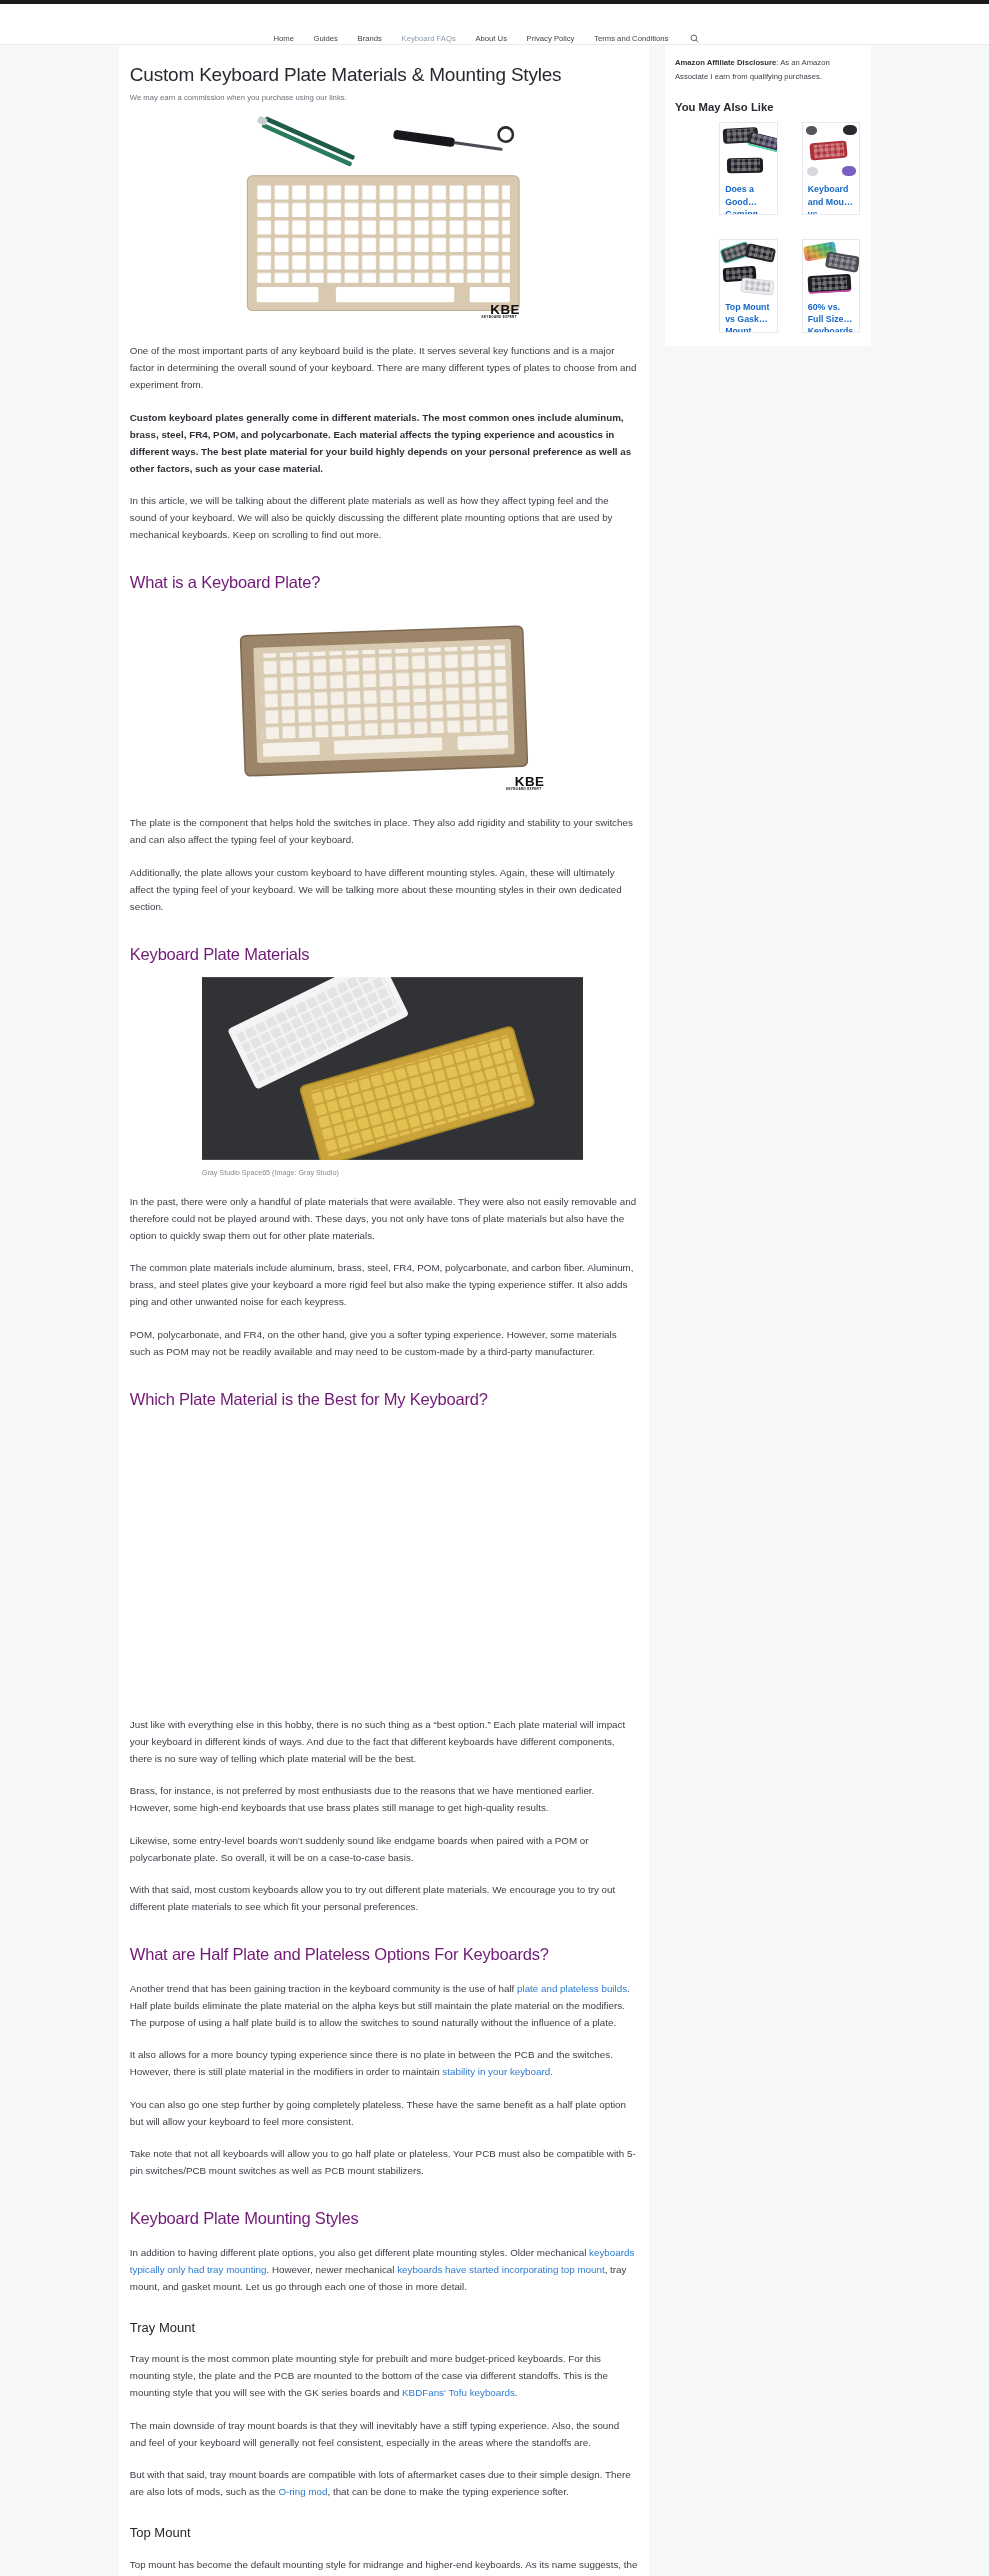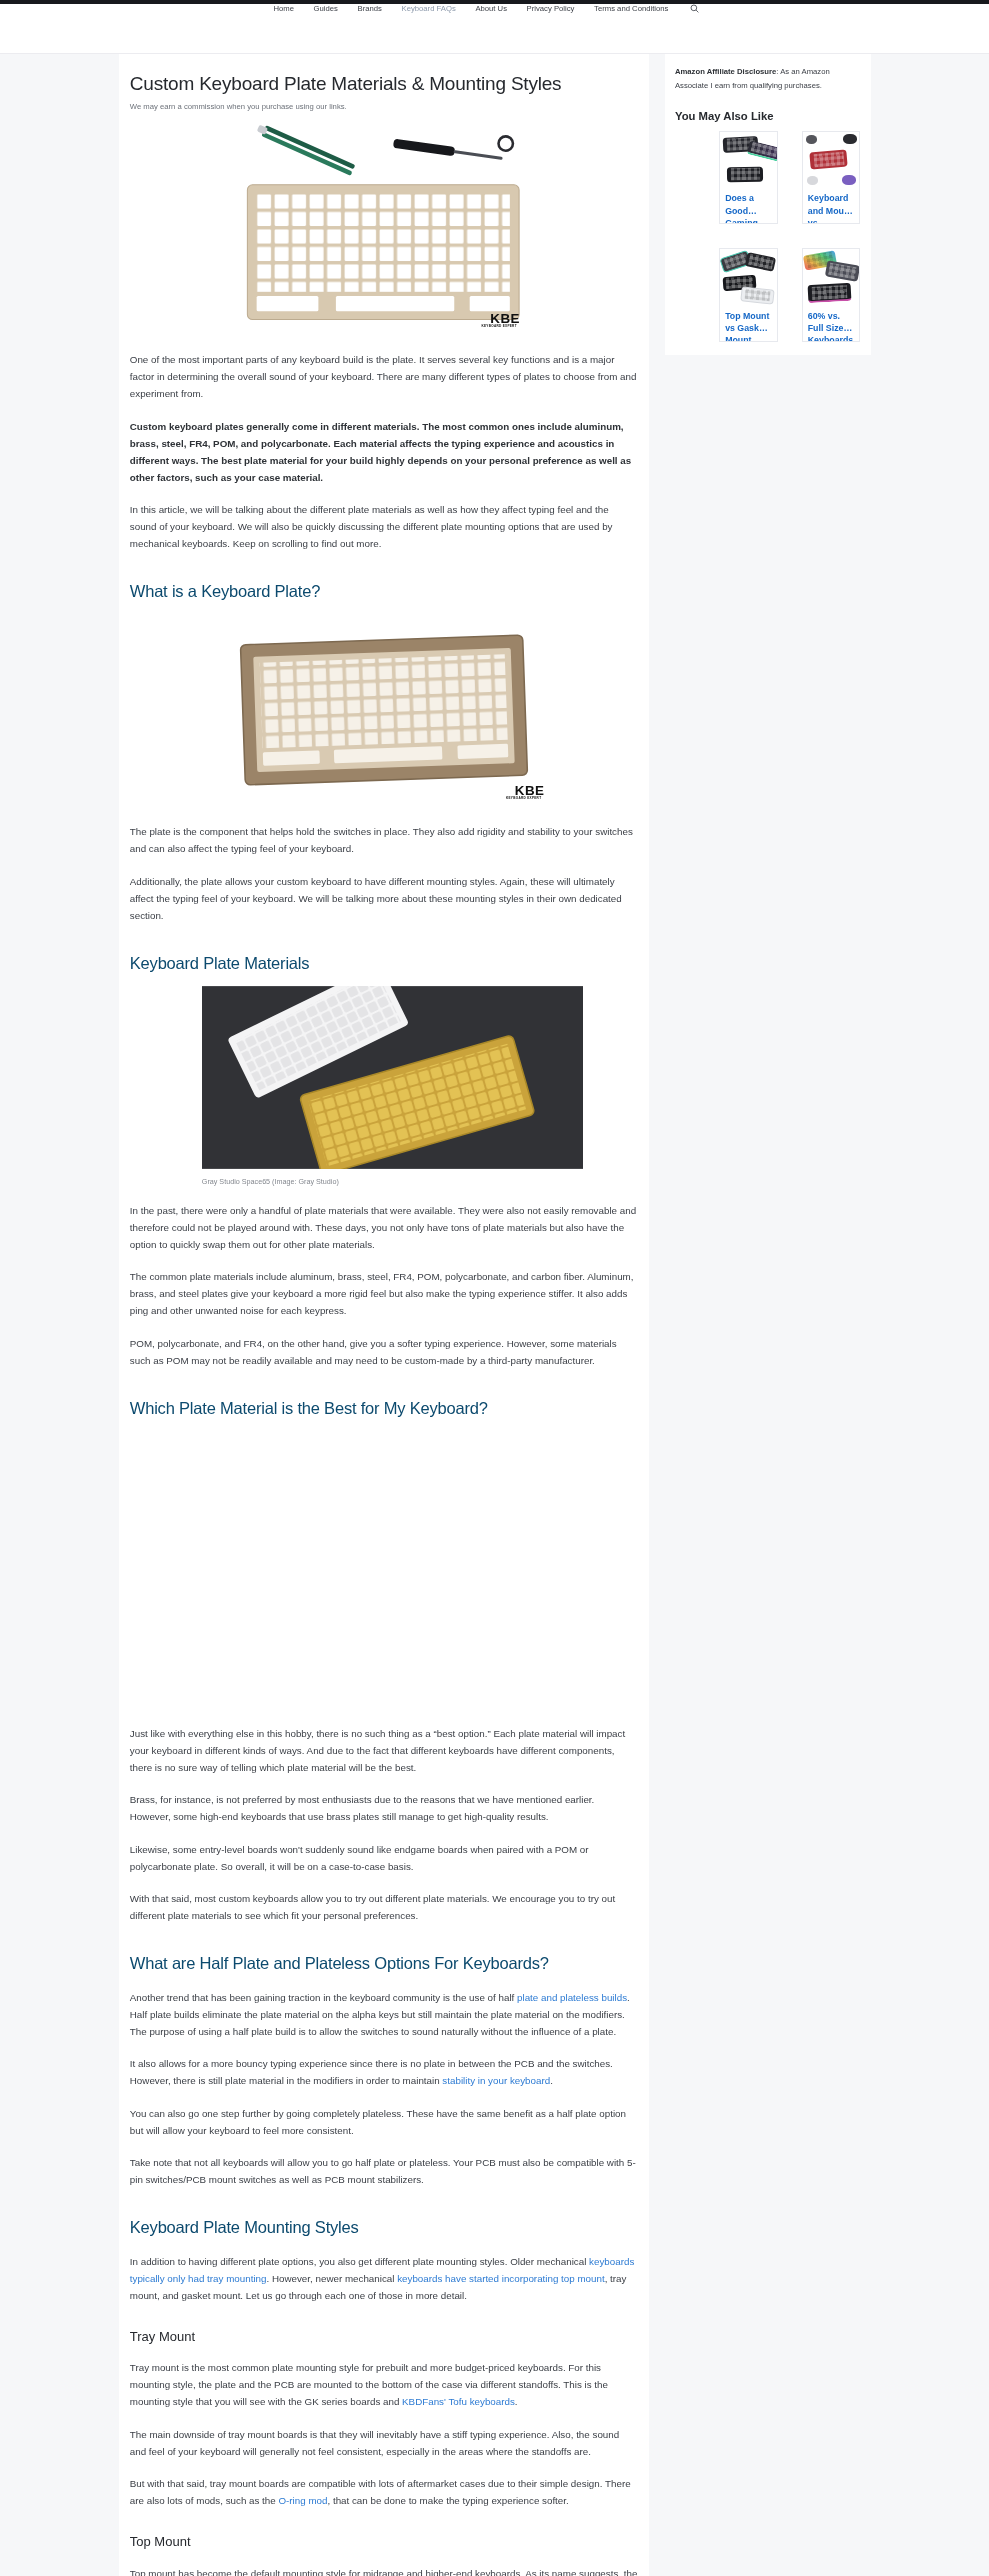--- a/index.html
+++ b/index.html
@@ -2,37 +2,37 @@
 <html style="font-size:8.2px"><head>
 <meta charset="utf-8">
 <style>
   * { margin:0; padding:0; box-sizing:border-box; }
   html,body { background:#f6f7f9; font-family:"Liberation Sans", sans-serif; color:#34383f; }
   a { text-decoration:none; }
 
   .top-strip { height:3.6px; background:#17191d; width:100%; }
 
   
-  .nav-bar { background:#ffffff; border-bottom:0.5px solid #ececf0; height:50px; display:flex; align-items:flex-start; }
+  .nav-bar { background:#ffffff; border-bottom:0.5px solid #ececf0; height:41px; display:flex; align-items:flex-end; }
   .nav-inner { width:752px; margin:0 auto; display:flex; align-items:center; padding-left:155px; gap:19.6px; }
   .nav-item { font-size:7.7px; color:#3f434a; cursor:pointer; white-space:nowrap; }
   .nav-item.active { color:#8c99ab; }
   .search-btn { display:flex; align-items:center; cursor:pointer; margin-left:2.1px; }
 
   
   .page-wrap { width:752px; margin:0 auto; display:flex; align-items:flex-start; gap:15.5px; }
   .main-col { width:531px; background:#ffffff; padding:15.5px 11.3px 26px 11.3px; }
   .side-col { width:206px; background:#ffffff; padding:11.3px 10.3px 13.4px 10.3px; margin-top:0; }
 
   
   h1.article-title { font-size:19px; font-weight:500; color:#26292e; letter-spacing:-0.2px; margin:4.1px 0 7.2px 0; }
   .disclosure { font-size:7.7px; color:#6d727a; margin-bottom:8.2px; }
   .p { font-size:9.8px; line-height:17px; color:#3a3e45; margin:15.5px 0; }
   .p.bold { font-weight:bold; color:#2e3237; }
-  .h2 { font-size:16.5px; font-weight:500; color:#0c4a6e; margin:30px 0 13.4px 0; letter-spacing:-0.2px; }
+  .h2 { font-size:16.5px; font-weight:500; color:#701a75; margin:30px 0 13.4px 0; letter-spacing:-0.2px; }
   .h3 { font-size:13px; font-weight:500; color:#26292e; margin:25px 0 10.3px 0; }
   .ilink { color:#2d7bd3; }
   .figure { margin:11.3px 0 5.2px 0; display:flex; flex-direction:column; align-items:center; position:relative; }
   .figure.left { align-items:flex-start; }
   .fig-frame { position:relative; background:#fff; }
   .caption { font-size:7.2px; color:#84888f; margin-top:6.2px; align-self:flex-start; margin-left:72px; }
   .kbe-logo { position:absolute; right:9.3px; bottom:7.2px; text-align:center; line-height:1; }
   .kbe-logo .main { font-size:13.4px; font-weight:bold; color:#101010; letter-spacing:0.5px; display:block;margin-left:12px; }
   .kbe-logo .sub { font-size:3.1px; font-weight:bold; color:#101010; letter-spacing:0.3px; display:block; background:#fff; }
   .video-slot { width:100%; background:#ffffff; }

